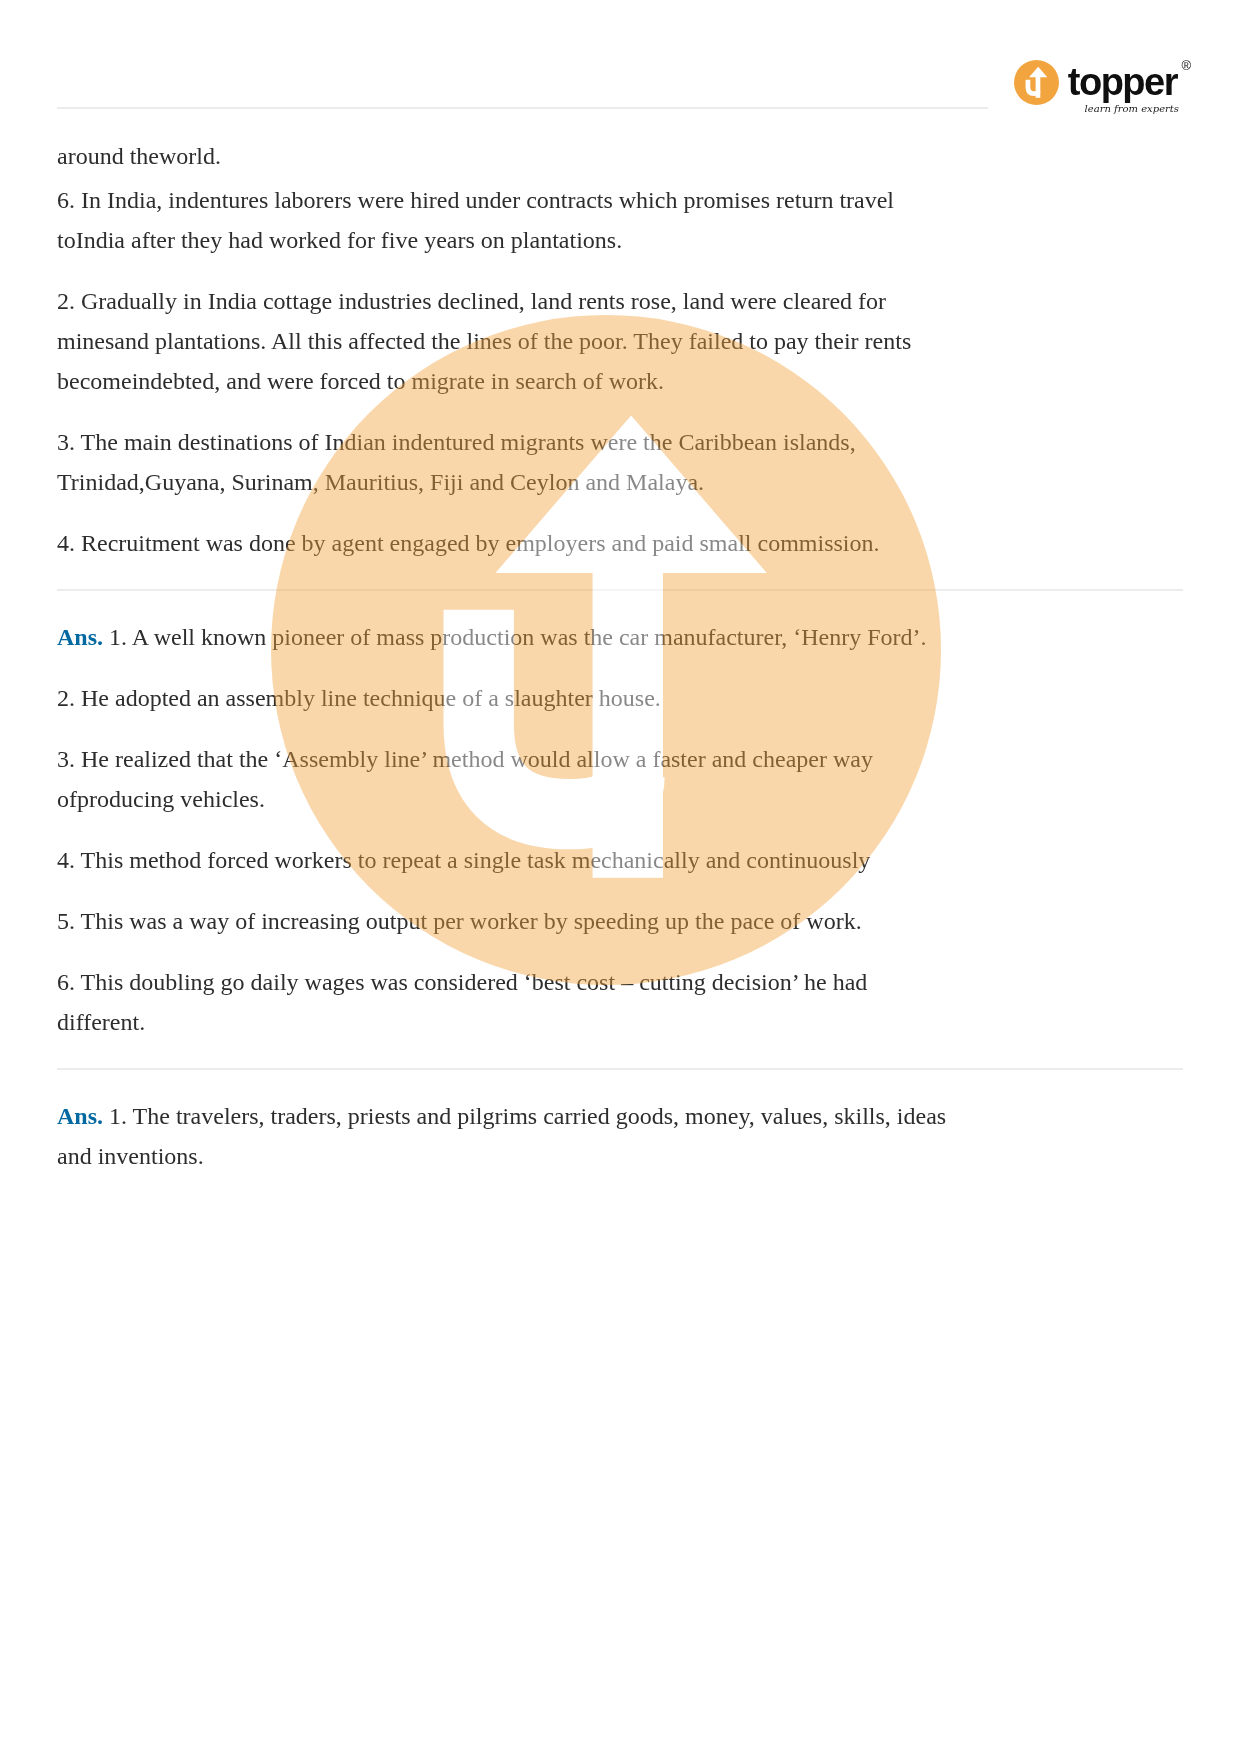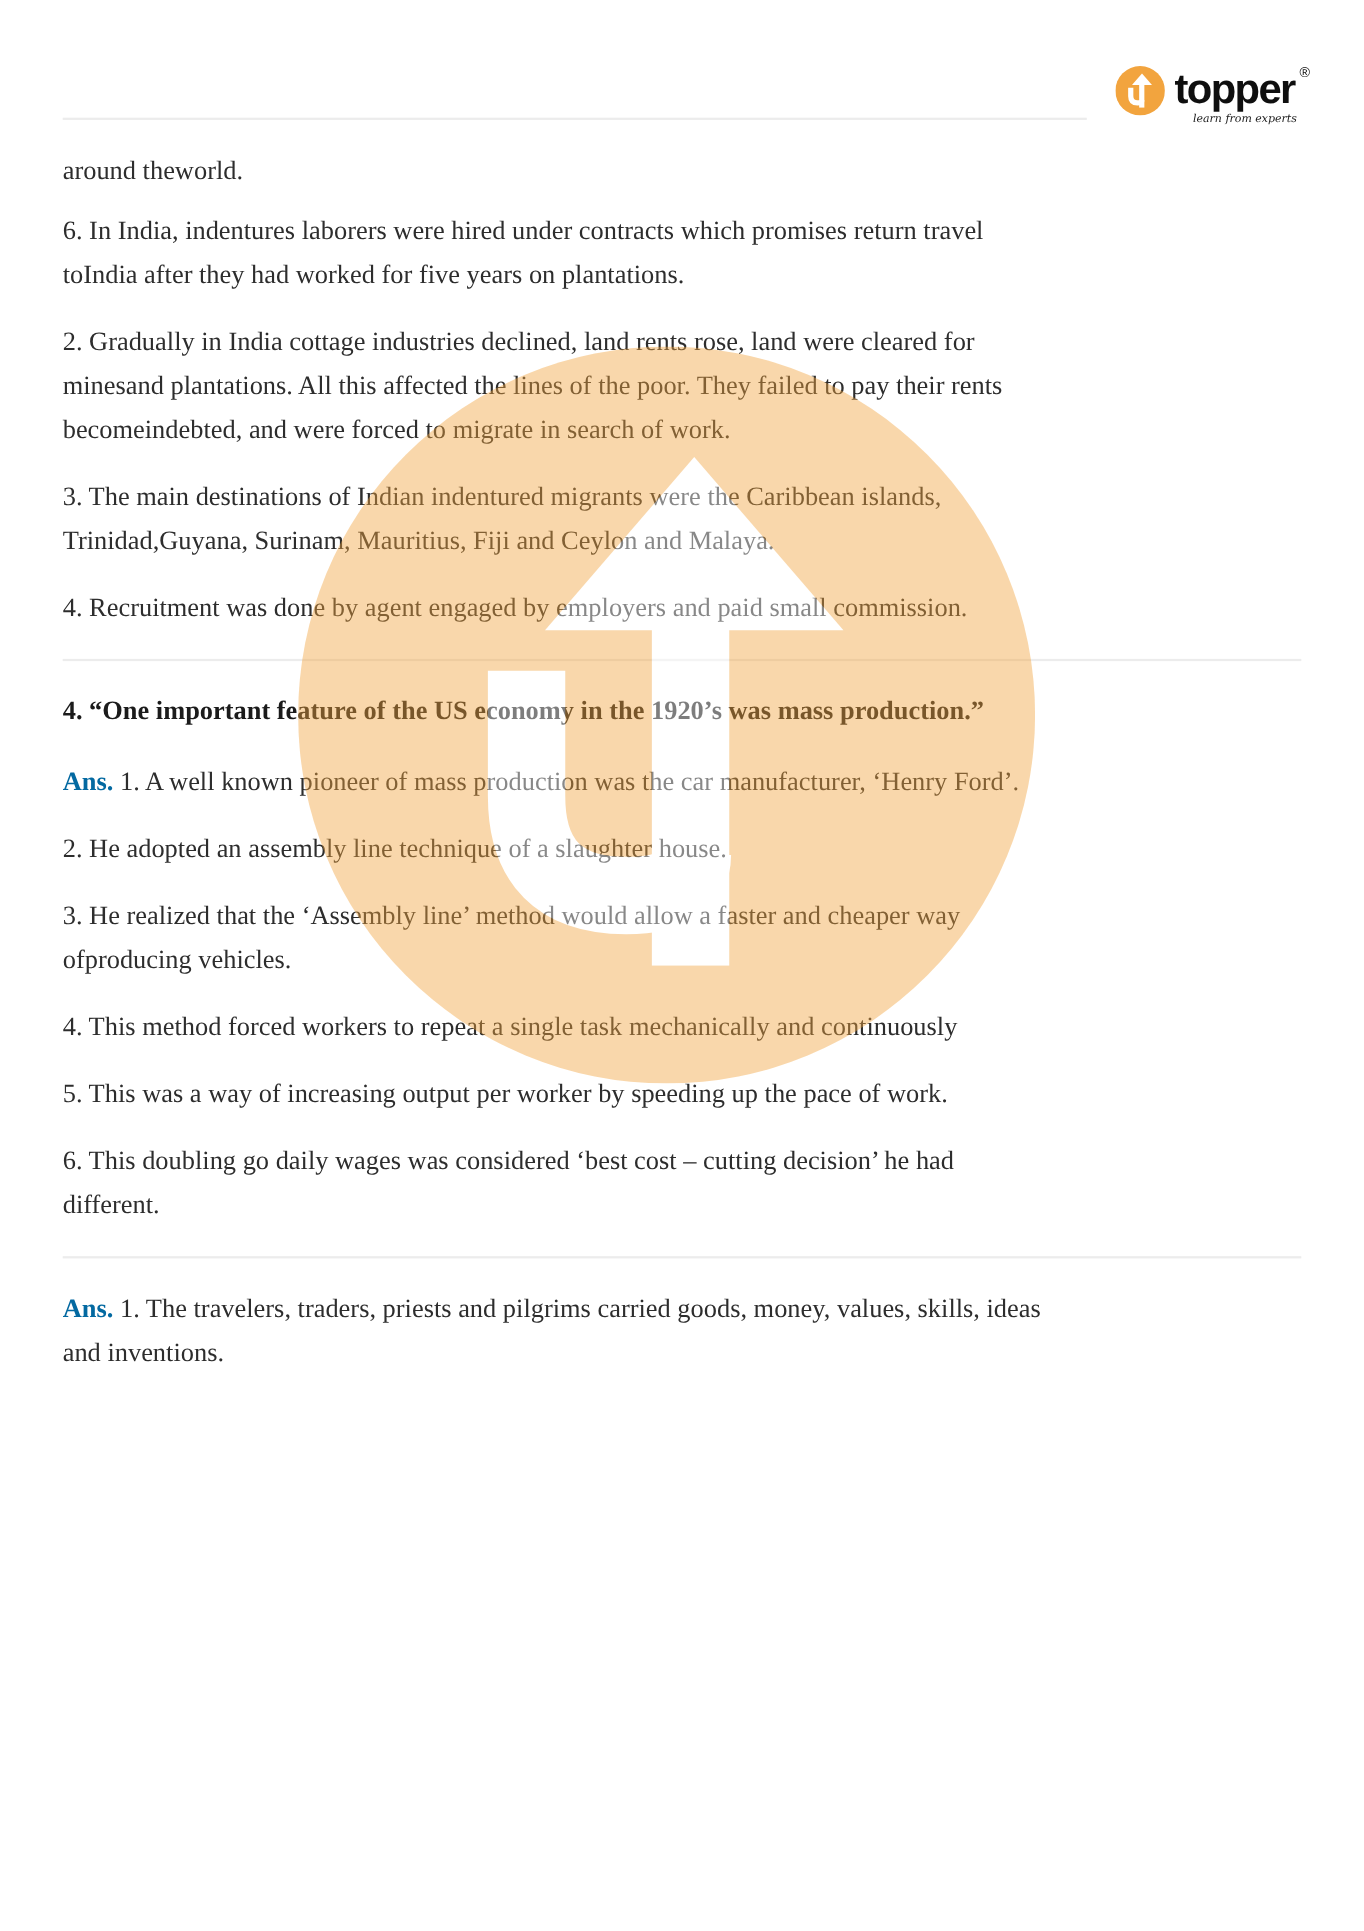--- a/index.html
+++ b/index.html
@@ -36,21 +36,21 @@
     border-top:2px solid #ececec;
   }
   
   .content{position:absolute;left:57px;top:136px;width:1126px;}
   .para{
     margin:0 0 21px 0;
     font-size:24px;line-height:40px;
     color:#2d2d2d;
     max-width:1050px;
   }
-  .para.tight{margin-bottom:14px;}
+  .para.tight{margin-bottom:4px;}
   .para.bold{font-weight:bold;color:#1b1b1b;margin-bottom:24px;}
   .ln{display:block;}
   .lead{font-weight:bold;color:#0369a1;}
   .sep{
     border:0;height:0;border-top:2px solid #ececec;
     margin:26px 0;width:1126px;
   }
   
   .watermark{
     position:absolute;left:271px;top:315px;
@@ -99,21 +99,20 @@
     <span class="ln">Trinidad,Guyana, Surinam, Mauritius, Fiji and Ceylon and Malaya.</span>
   </p>
 
   <p class="para">
     <span class="ln">4. Recruitment was done by agent engaged by employers and paid small commission.</span>
   </p>
 
   <hr class="sep">
 
   <p class="para bold">
-    <span class="ln">4. “One important feature of the US economy in the 1920’s was mass production.”</span>
   </p>
 
   <p class="para">
     <span class="ln"><span class="lead">Ans.</span> <span>1. A well known pioneer of mass production was the car manufacturer, ‘Henry Ford’.</span></span>
   </p>
 
   <p class="para">
     <span class="ln">2. He adopted an assembly line technique of a slaughter house.</span>
   </p>
 

